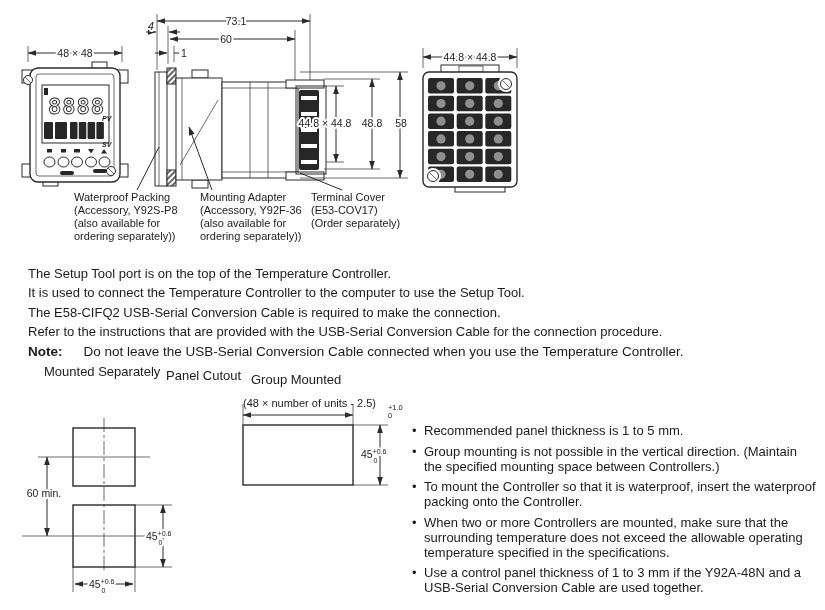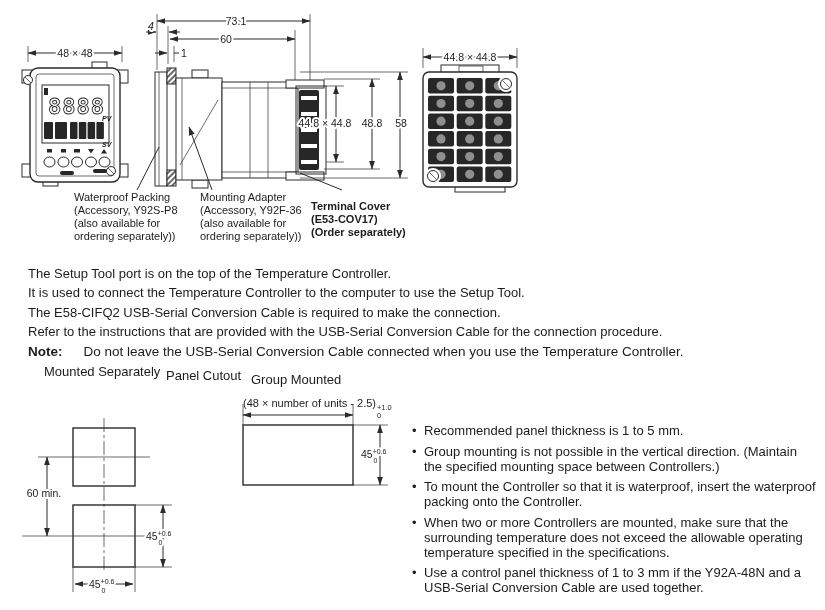--- a/index.html
+++ b/index.html
@@ -20,21 +20,21 @@
   svg .pvsv{font:italic bold 7px "Liberation Sans",sans-serif;fill:#1c1c1c;stroke:none;}
   .callout{position:absolute;font-size:11px;line-height:13px;white-space:pre-line;}
   .paras{position:absolute;left:28px;top:266px;width:680px;font-size:13px;}
   .paras .pline{height:19.3px;}
   .noteline{margin-top:0.5px;font-size:13.5px;}
   .noteline b{font-weight:bold;}
   .noteline span{margin-left:21px;}
   .h13{position:absolute;font-size:13px;}
   .gm-formula{position:absolute;left:243px;top:397px;font-size:11px;white-space:nowrap;}
   .tol{display:inline-flex;flex-direction:column;font-size:7.5px;line-height:1.0;
-       vertical-align:-3px;margin-left:1px;}
+       vertical-align:-3px;margin-left:12px;}
   .bullets{position:absolute;left:412px;top:423px;width:406px;font-size:13px;line-height:15px;}
   .bullet{display:flex;margin-bottom:5.5px;}
   .bullet .dot{width:12px;flex:0 0 12px;}
 </style>
 </head>
 <body>
 
 <div class="page">
 
 <svg width="825" height="610" viewBox="0 0 825 610">
@@ -246,21 +246,21 @@
 </svg>
 
 <div class="callout" style="left:74px;top:191px;">Waterproof Packing
 (Accessory, Y92S-P8
 (also available for
 ordering separately))</div>
 <div class="callout" style="left:200px;top:191px;">Mounting Adapter
 (Accessory, Y92F-36
  (also available for
 ordering separately))</div>
-<div class="callout" style="left:311px;top:200px;font-weight:bold;">Terminal Cover
+<div class="callout" style="left:311px;top:191px;">Terminal Cover
 (E53-COV17)
 (Order separately)</div>
 
 <div class="paras">
   <div class="pline">The Setup Tool port is on the top of the Temperature Controller.</div>
   <div class="pline">It is used to connect the Temperature Controller to the computer to use the Setup Tool.</div>
   <div class="pline">The E58-CIFQ2 USB-Serial Conversion Cable is required to make the connection.</div>
   <div class="pline">Refer to the instructions that are provided with the USB-Serial Conversion Cable for the connection procedure.</div>
   <div class="noteline"><b>Note:</b><span>Do not leave the USB-Serial Conversion Cable connected when you use the Temperature Controller.</span></div>
 </div>

